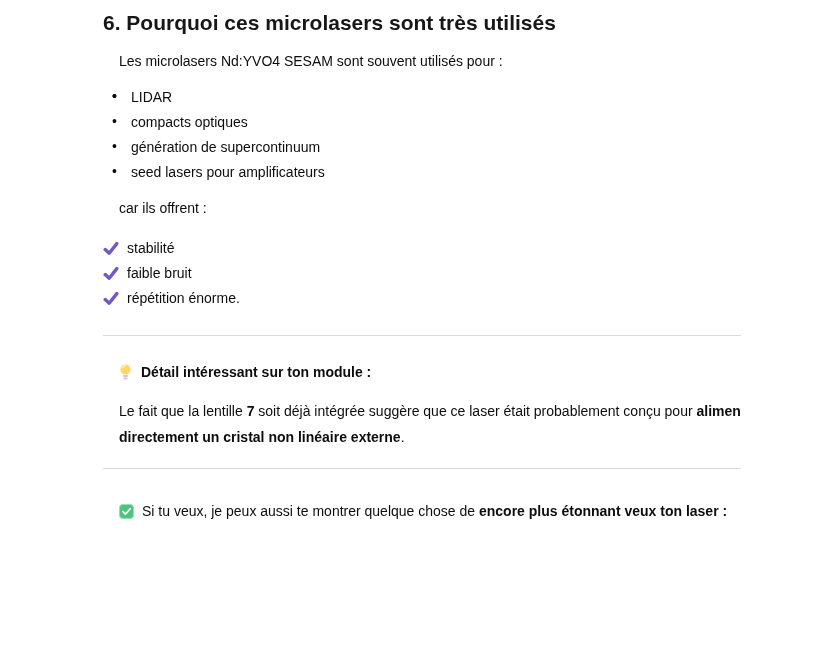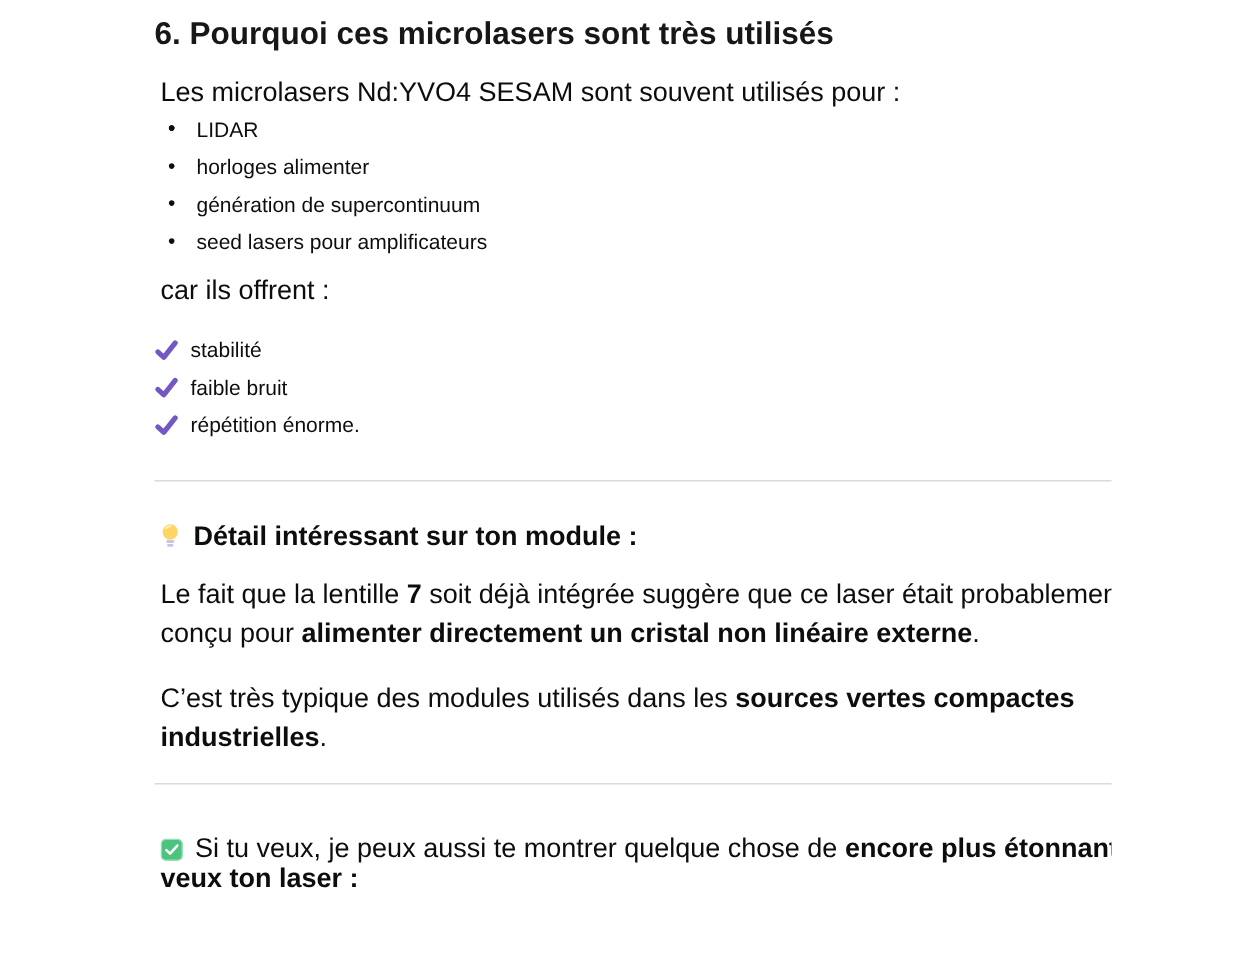--- a/index.html
+++ b/index.html
@@ -24,22 +24,22 @@
     padding-top: 11px;
   }
   h2.heading {
     margin: 0 0 16px 0;
     font-size: 21px;
     line-height: 24px;
     font-weight: 700;
     color: #171717;
   }
   p.body {
-    margin: 4px;
-    font-size: 18px;
+    margin: 16px;
+    font-size: 14px;
     line-height: 20px;
   }
   .intro { margin-bottom: 16px; }
   ul.uses {
     list-style: none;
     margin: 0 0 12px 0;
     padding: 0;
   }
   ul.uses li {
     position: relative;
@@ -109,21 +109,21 @@
 <div class="page">
   <div class="doc">
 
     <h2 class="heading">6. Pourquoi ces microlasers sont très utilisés</h2>
 
     <p class="body intro">Les microlasers Nd:YVO4 SESAM sont souvent utilisés pour :</p>
 
     <ul class="uses">
       <li><span class="dot">•</span></li>
       <li><span class="dot">•</span><span>LIDAR</span></li>
-      <li><span class="dot">•</span><span>horloges alimenter</span></li>
+      <li><span class="dot">•</span><span>compacts optiques</span></li>
       <li><span class="dot">•</span><span>génération de supercontinuum</span></li>
       <li><span class="dot">•</span><span>seed lasers pour amplificateurs</span></li>
     </ul>
 
     <p class="body">car ils offrent :</p>
 
     <div class="checklist">
       <div class="checkrow">
         <span class="ck">
           <svg width="16" height="15" viewBox="0 0 16 15">
@@ -159,21 +159,20 @@
           <path d="M3.5 3.2 a3.8 3.8 0 0 1 3 -1.4" stroke="#FFF0B8" stroke-width="1.4" fill="none" stroke-linecap="round"></path>
           <rect x="3.9" y="10.9" width="5.2" height="2.1" rx="1.05" fill="#CDC1E6"></rect>
           <rect x="4.4" y="13.6" width="4.2" height="1.9" rx="0.95" fill="#CDC1E6"></rect>
         </svg>
       </span>
       <span>Détail intéressant sur ton module :</span>
     </p>
 
     <p class="body para"><span>Le fait que la lentille </span><span class="b">7</span><span> soit déjà intégrée suggère que ce laser était probablement conçu pour </span><span class="b">alimenter directement un cristal non linéaire externe</span><span>.</span></p>
 
-    <p class="body para para2"><span>C’est très typique des modules utilisés dans les </span><span class="b">sources vertes compactes industrielles</span><span>.</span></p>
 
     <hr class="divider d2">
 
     <p class="body lead"><span class="emo">
           <svg width="15" height="15" viewBox="0 0 15 15">
             <rect x="0.5" y="0.5" width="14" height="14" rx="3.2" fill="#4DC47D" stroke="#9ADDB6" stroke-width="1"></rect>
             <path d="M3.9 7.7 L6.4 10.1 L11.2 4.7" stroke="#ffffff" stroke-width="1.7" fill="none" stroke-linecap="round" stroke-linejoin="round"></path>
           </svg>
         </span><span>Si tu veux, je peux aussi te montrer quelque chose de </span><span class="b">encore plus étonnant veux ton laser :</span></p>
 

